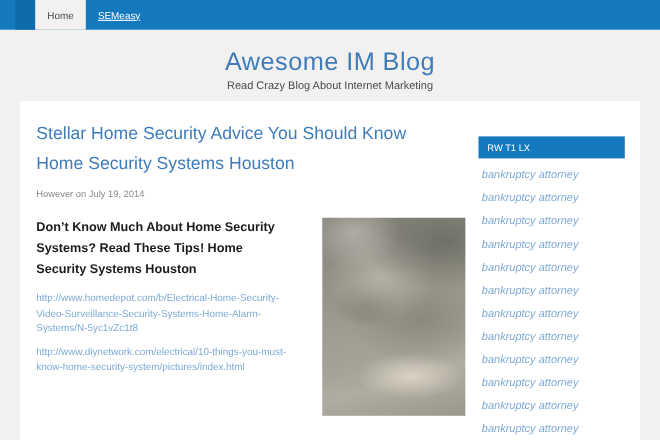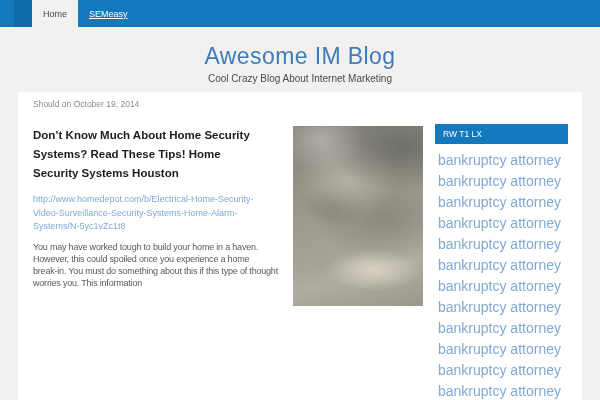--- a/index.html
+++ b/index.html
@@ -39,53 +39,54 @@
       linear-gradient(165deg,#84837c 0%,#979588 35%,#a3a094 60%,#b0ac9f 78%,#9a978c 100%);
   }
   .heading{margin:17px 0 0;font-size:11.5px;line-height:19px;color:var(--text_dark,#1c1c1c);font-weight:bold;white-space:pre-line;}
   .url-link{margin:10px 0 0;font-size:9px;line-height:13.5px;color:var(--link_blue,#7fa9d4);white-space:pre-line;cursor:pointer;}
   .url-link + .url-link{margin-top:8px;}
   .body-text{margin:7px 0 0;font-size:9px;line-height:12px;letter-spacing:-.2px;color:var(--text_gray,#5a5a5a);white-space:pre-line;}
   
   .sidebar{position:absolute;left:417px;top:32px;width:133px;}
   .widget-title{background:var(--accent_blue,#1478bd);color:#fff;font-size:8.5px;padding:5px 8px;}
   .widget-list{list-style:none;margin:0;padding:0 0 0 3px;}
-  .widget-list li{margin-top:11px;font-size:14px;line-height:10px;color:var(--link_blue,#7fa9d4);cursor:pointer;}
+  .widget-list li{margin-top:11px;font-size:10px;line-height:10px;color:var(--link_blue,#7fa9d4);cursor:pointer;font-style:italic;}
 </style>
 </head>
 <body>
 
 <div class="topbar">
   <div class="corner"></div>
   <div class="tab active">Home</div>
   <div class="tab plain">SEMeasy</div>
 </div>
 
 <div class="site-header">
   <h1 class="site-title">Awesome IM Blog</h1>
-  <div class="tagline">Cool Crazy Blog About Internet Marketing</div>
+  <div class="tagline">Read Crazy Blog About Internet Marketing</div>
 </div>
 
 <div class="card">
 
   <div class="article">
+    <h2 class="post-title">Stellar Home Security Advice You Should Know
+Home Security Systems Houston</h2>
     <div class="posted">
-      <span>Should on </span><span class="date">October 19, 2014</span>
+      <span>However on </span><span class="date">July 19, 2014</span>
     </div>
     <div class="content">
       <div class="photo" title="grayscale photo of a woman's face blended with clouds"></div>
       <h3 class="heading">Don’t Know Much About Home Security
 Systems? Read These Tips! Home
 Security Systems Houston</h3>
       <p class="url-link">http://www.homedepot.com/b/Electrical-Home-Security-
 Video-Surveillance-Security-Systems-Home-Alarm-
 Systems/N-5yc1vZc1t8</p>
-      <p class="body-text">You may have worked tough to build your home in a haven.
-However, this could spoiled once you experience a home
-break-in. You must do something about this if this type of thought worries you. This information</p>
+      <p class="url-link">http://www.diynetwork.com/electrical/10-things-you-must-
+know-home-security-system/pictures/index.html</p>
     </div>
   </div>
 
   <div class="sidebar">
     <div class="widget-title">RW T1 LX</div>
     <ul class="widget-list">
       <li>bankruptcy attorney</li>
       <li>bankruptcy attorney</li>
       <li>bankruptcy attorney</li>
       <li>bankruptcy attorney</li>

